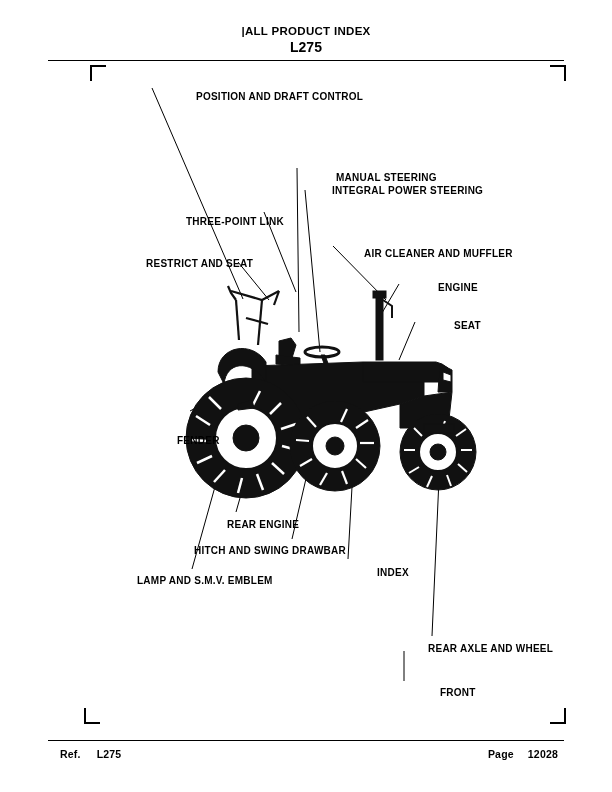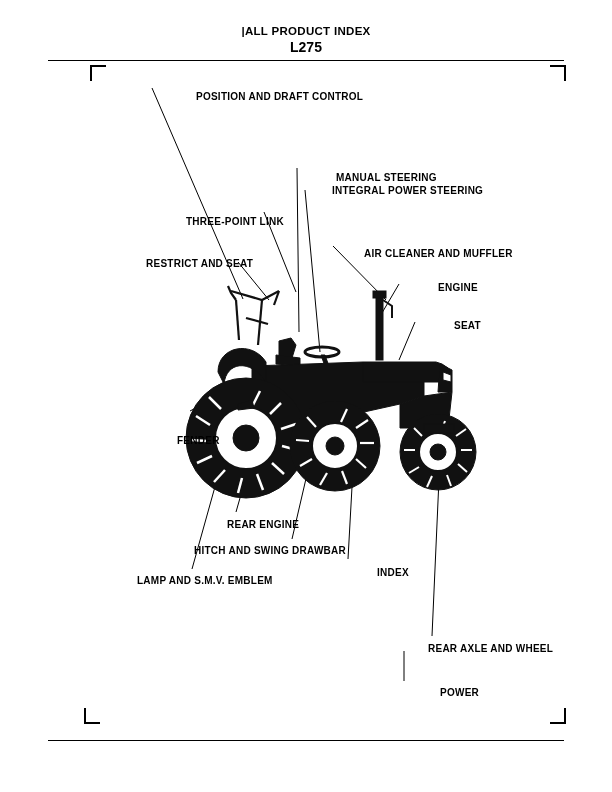--- a/index.html
+++ b/index.html
@@ -249,17 +249,25 @@
   <div class="callout" style="left:328px; top:248px;">AIR CLEANER AND MUFFLER</div>
   <div class="callout" style="left:110px; top:258px;">RESTRICT AND SEAT</div>
   <div class="callout" style="left:402px; top:282px;">ENGINE</div>
   <div class="callout" style="left:418px; top:320px;">SEAT</div>
   <div class="callout" style="left:141px; top:415px;margin-top:20px;">FENDER</div>
   <div class="callout" style="left:191px; top:519px;">REAR ENGINE</div>
   <div class="callout" style="left:158px; top:545px;">HITCH AND SWING DRAWBAR</div>
   <div class="callout" style="left:341px; top:567px;">INDEX</div>
   <div class="callout" style="left:101px; top:575px;text-align:center;">LAMP AND S.M.V. EMBLEM</div>
   <div class="callout" style="left:392px; top:643px;">REAR AXLE AND WHEEL</div>
-  <div class="callout" style="left:404px; top:687px;">POWER</div>
+  <div class="callout" style="left:404px; top:687px;">FRONT</div>
 
   <div class="footer-rule"></div>
+  <div class="footer">
+    <div class="footer-left">
+      <span>Ref.</span><span class="ref-val">L275</span>
+    </div>
+    <div class="footer-right">
+      <span>Page</span><span class="page-val">12028</span>
+    </div>
+  </div>
 
 </div>
 
 </body></html>

